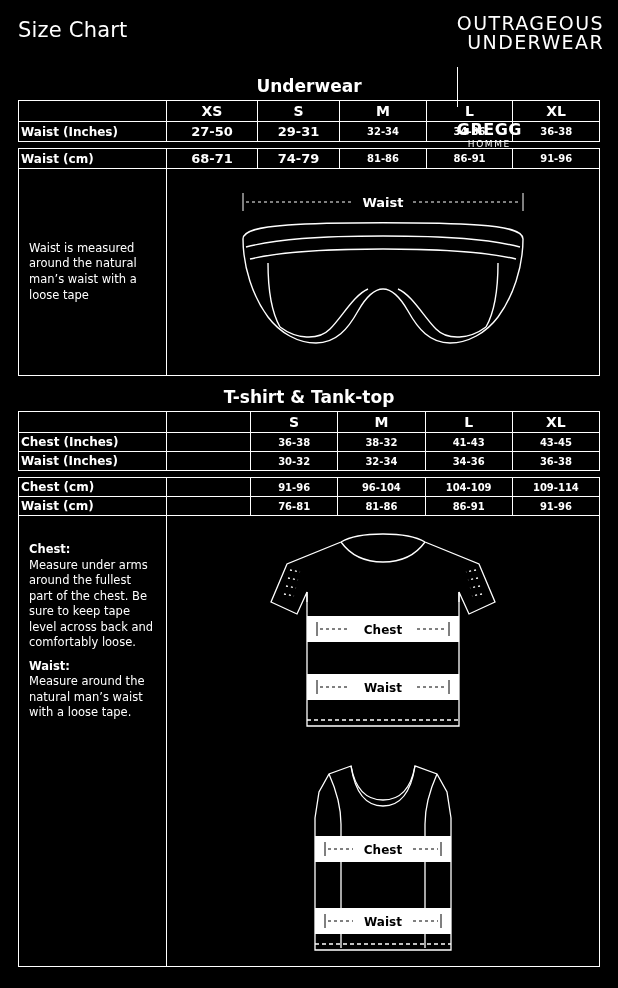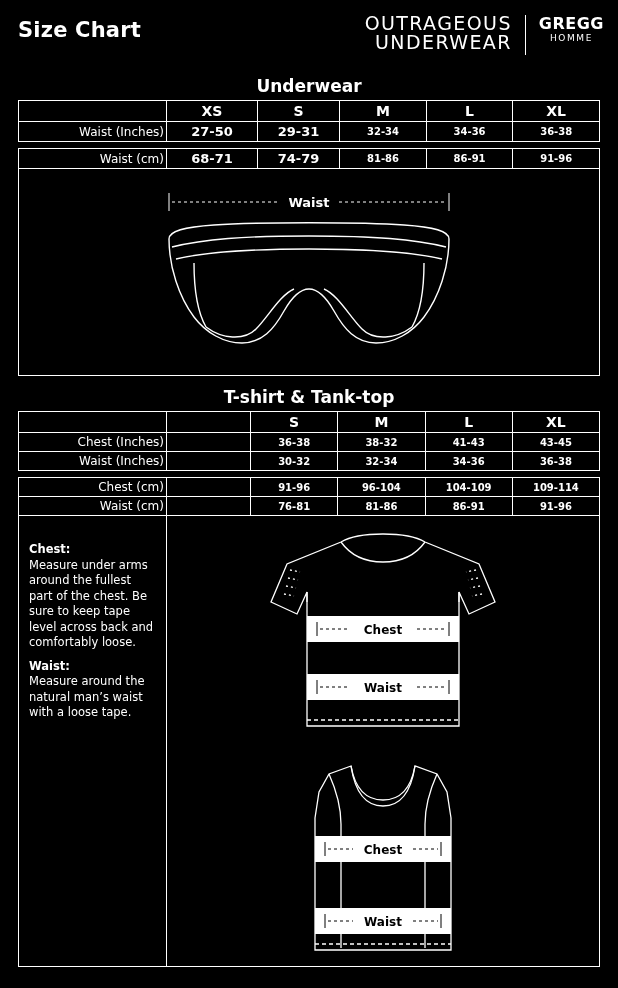--- a/index.html
+++ b/index.html
@@ -26,29 +26,30 @@
   
   .header {
     display: flex;
     align-items: flex-start;
     justify-content: space-between;
     padding: 14px 14px 0 18px;
     height: 72px;
   }
   .page-title {
     font-size: 21px;
-    font-weight: bold;
+    font-weight: normal;
     letter-spacing: 0.2px;
     line-height: 1.1;
     padding-top: 5px;
   }
   .brand {
     display: flex;
     align-items: flex-start;
     gap: 13px;
+    flex-direction: column;
   }
   .brand-main {
     text-align: right;
     line-height: 1.02;
   }
   .brand-l1 {
     font-size: 19px;
     letter-spacing: 1.4px;
   }
   .brand-l2 {
@@ -103,22 +104,22 @@
     padding: 2px 2px;
     color: #fff;
     font-weight: bold;
   }
   table.size th.blank, table.size td.blank {
     border: none;
     height: 7px;
     padding: 0;
   }
   table.size td.rowlabel {
-    text-align: right;
-    font-weight: normal;
+    text-align: left;
+    font-weight: bold;
     font-size: 12px;
   }
   table.size th.sizehdr {
     font-weight: bold;
     font-size: 14px;
   }
   table.size td.corner {
     border: 1px solid #fff;
     border-left: 1px solid #fff;
     border-top: 1px solid #fff;
@@ -227,20 +228,23 @@
         <td class="big">74-79</td>
         <td>81-86</td>
         <td>86-91</td>
         <td>91-96</td>
       </tr>
     </tbody>
       </table>
   </div>
 
   <div class="illus-box" style="min-height:196px;">
+    <div class="illus-text">
+      <p class="para">Waist is measured around the natural man’s waist with a loose tape</p>
+    </div>
     <div class="illus-art">
       <svg width="430" height="190" viewBox="0 0 430 190">
 
         <g stroke="#ffffff" fill="none">
           <line x1="75" y1="16" x2="75" y2="34"></line>
           <line x1="355" y1="16" x2="355" y2="34"></line>
           <line x1="78" y1="25" x2="185" y2="25" stroke-dasharray="3,3"></line>
           <line x1="245" y1="25" x2="352" y2="25" stroke-dasharray="3,3"></line>
         </g>
         <text x="215" y="30" fill="#ffffff" font-family="DejaVu Sans, sans-serif" font-size="13" font-weight="bold" text-anchor="middle">Waist</text>

